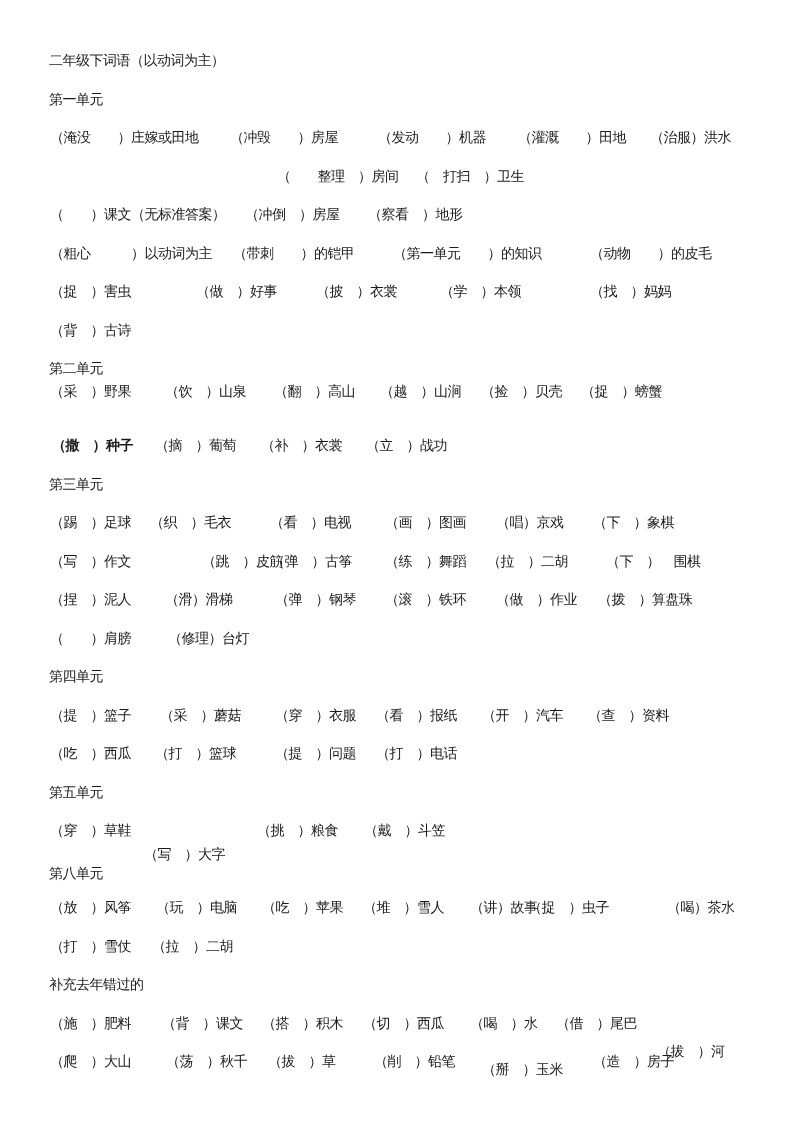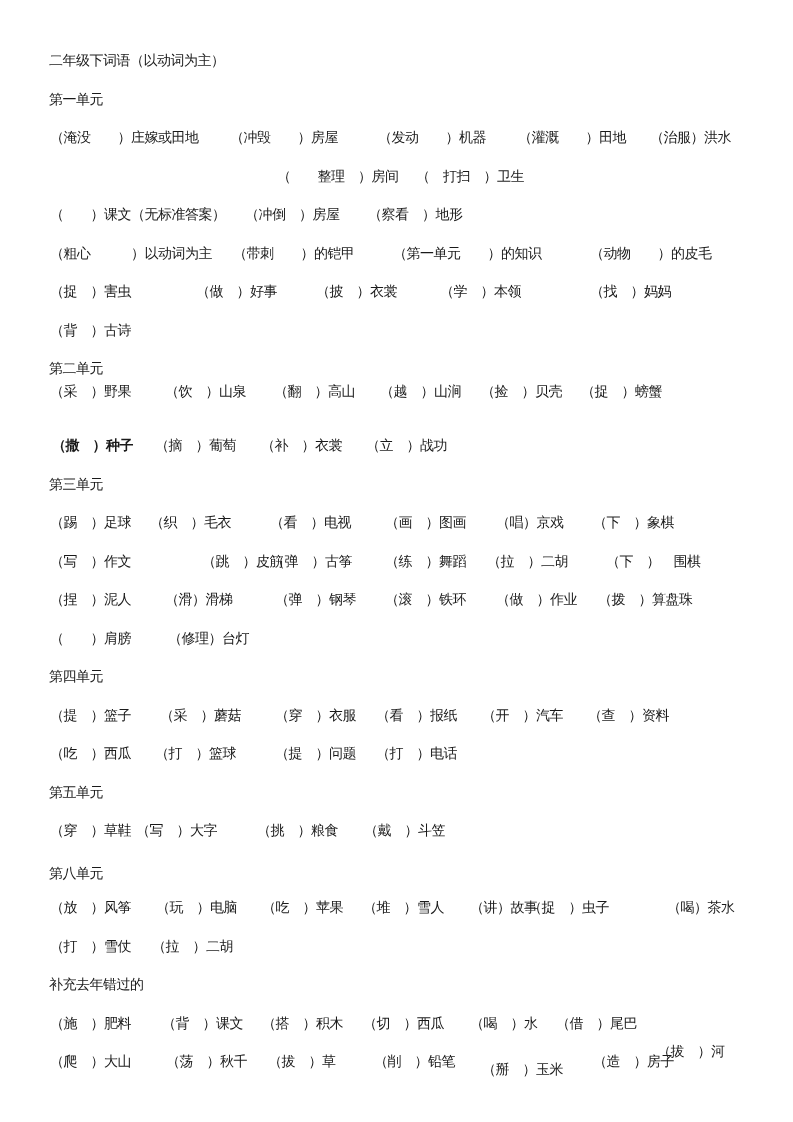--- a/index.html
+++ b/index.html
@@ -105,21 +105,21 @@
     </div>
     <div class="line" style="top: 745px;">
       <span class="item" style="left: 50px;">（吃　）西瓜</span>
       <span class="item" style="left: 155px;">（打　）篮球</span>
       <span class="item" style="left: 275px;">（提　）问题</span>
       <span class="item" style="left: 376px;">（打　）电话</span>
     </div>
     <div class="heading" style="top: 783.5px; left: 49px;">第五单元</div>
     <div class="line" style="top: 822px;">
       <span class="item" style="left: 50px;">（穿　）草鞋</span>
-      <span class="item" style="left: 136px;">（写　）大字</span>
+      <span class="item" style="left: 144px; margin-top: 24px;">（写　）大字</span>
       <span class="item" style="left: 257px;">（挑　）粮食</span>
       <span class="item" style="left: 364px;">（戴　）斗笠</span>
     </div>
     <div class="heading" style="top: 865px; left: 49px;">第八单元</div>
     <div class="line" style="top: 899px;">
       <span class="item" style="left: 50px;">（放　）风筝</span>
       <span class="item" style="left: 156px;">（玩　）电脑</span>
       <span class="item" style="left: 262px;">（吃　）苹果</span>
       <span class="item" style="left: 363px;">（堆　）雪人</span>
       <span class="item" style="left: 470px;">（讲）故事</span>

